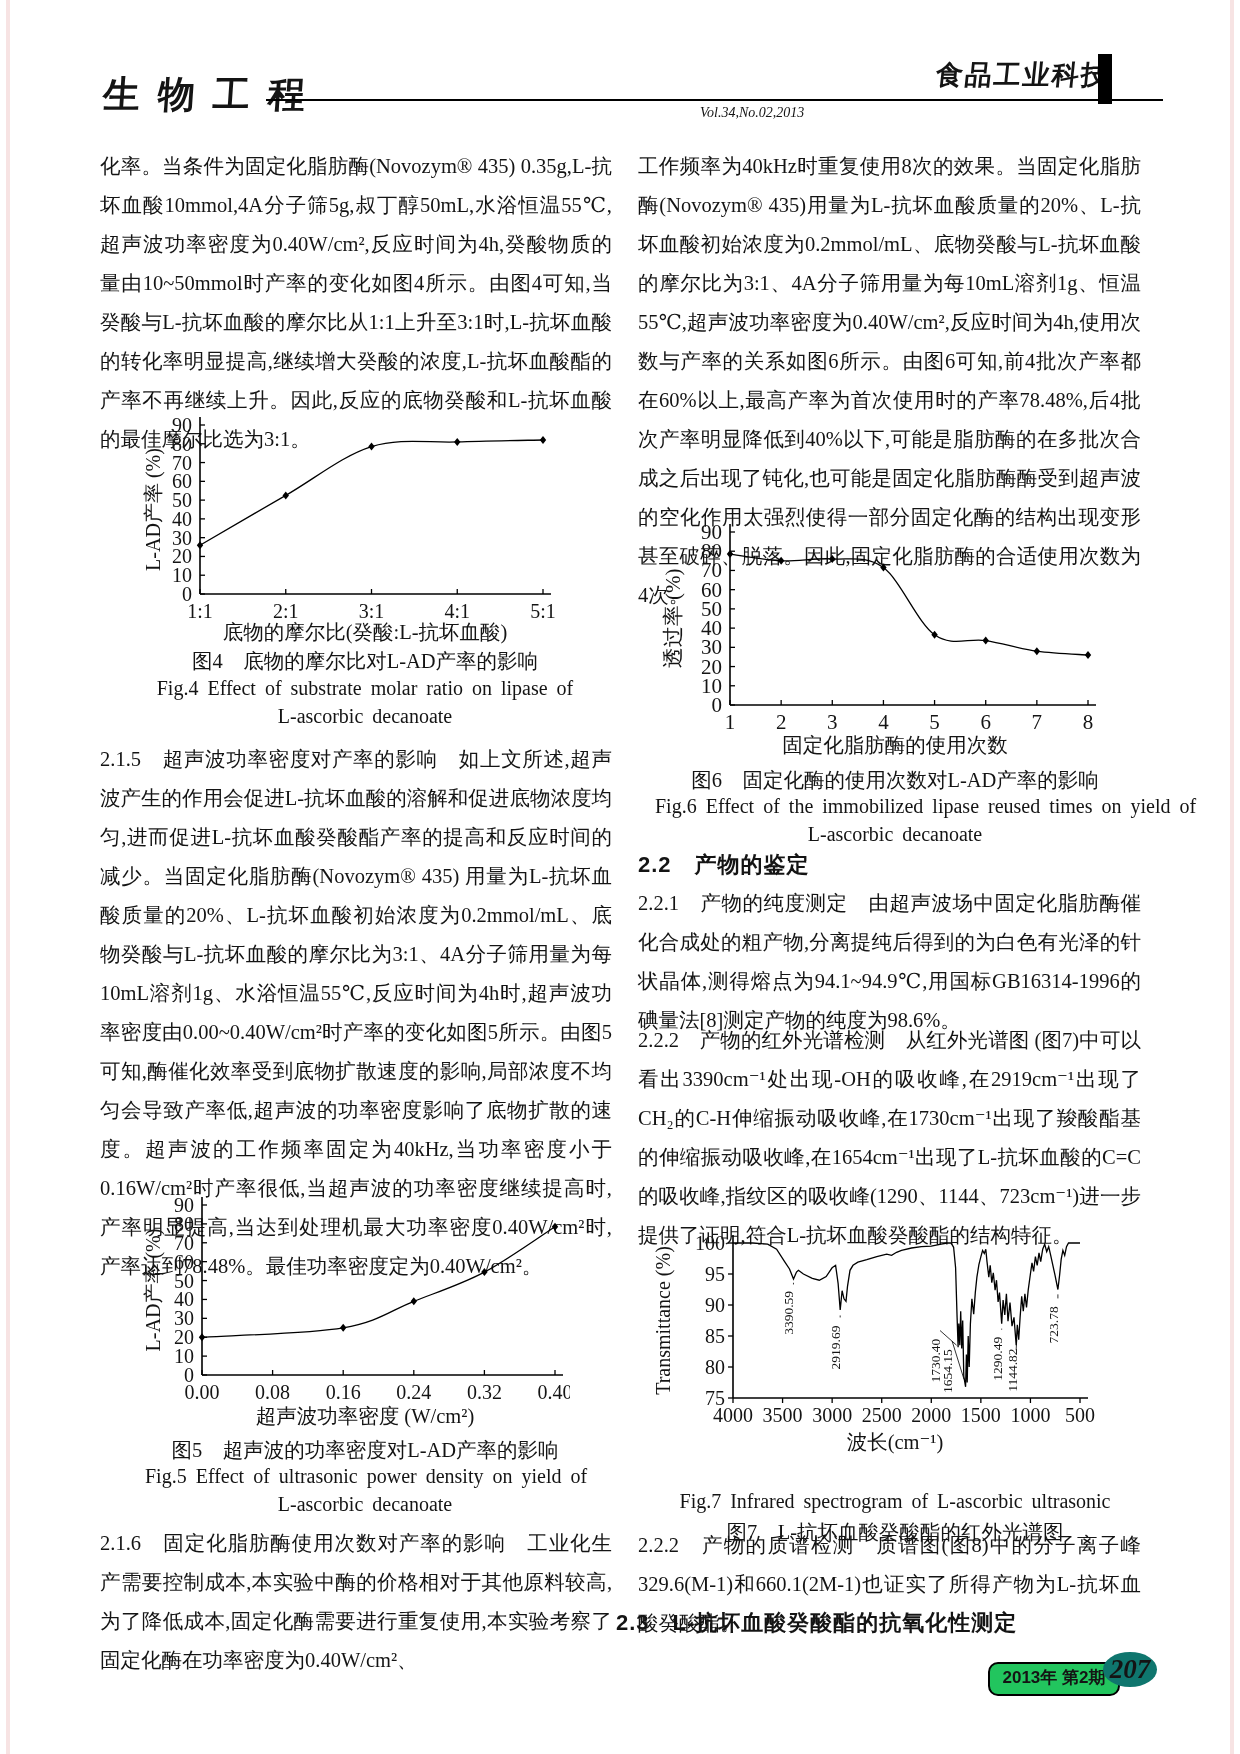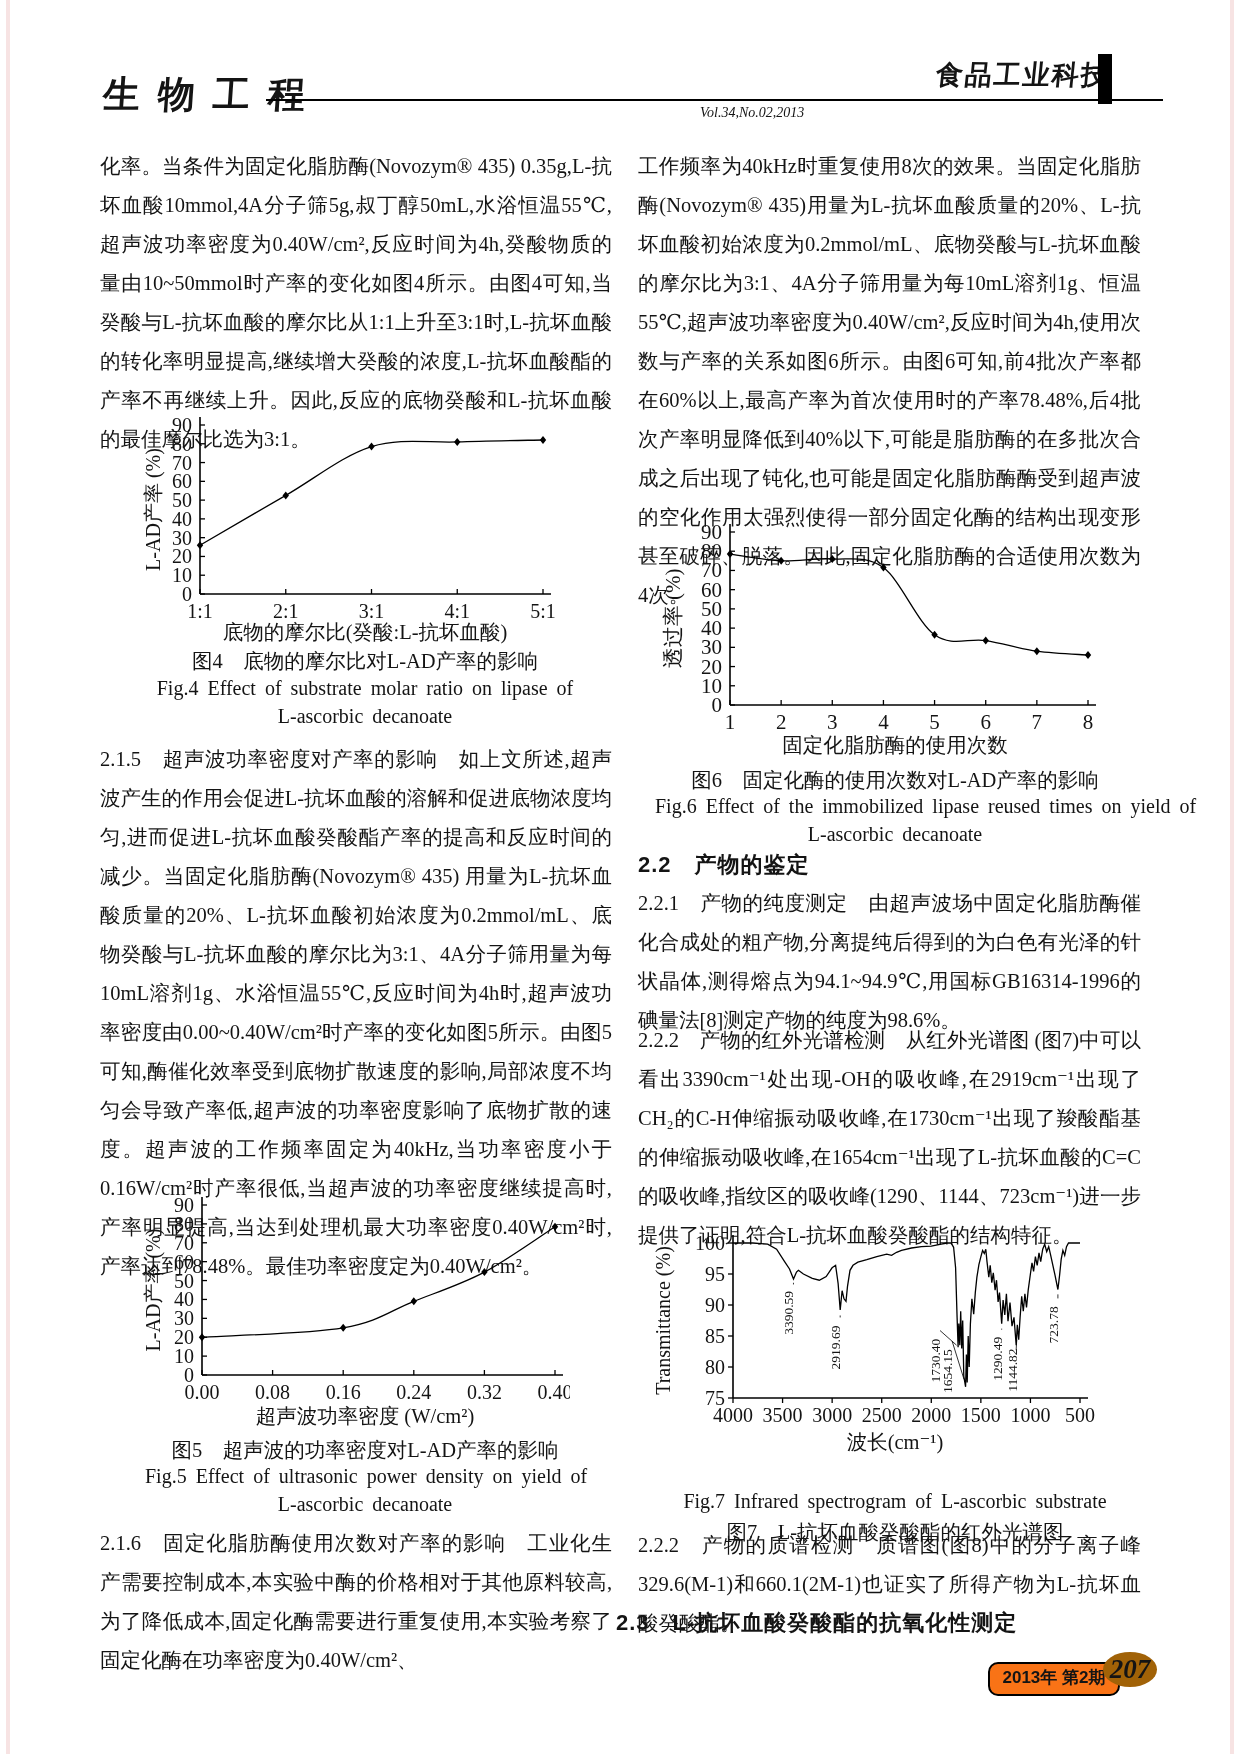--- a/index.html
+++ b/index.html
@@ -49,22 +49,22 @@
   .f6-cn{left:675px;top:766px;width:440px;}
   .f6-en1{left:655px;top:795px;width:480px;}
   .f6-en2{left:675px;top:823px;width:440px;}
   .f7-xlabel{left:675px;top:1428px;width:440px;}
   .f7-cn{left:675px;top:1518px;width:440px;}
   .f7-en1{left:675px;top:1490px;width:440px;}
 
   
   .issue-box{position:absolute;left:988px;top:1662px;width:128px;height:30px;border:2px solid #000;
              border-radius:10px;text-align:center;line-height:28px;font-size:17px;font-weight:bold;
-             font-family:"Liberation Sans","DejaVu Sans",sans-serif;background:#f97316;}
-  .page-oval{position:absolute;left:1103px;top:1652px;width:54px;height:35px;background:#a16207;
+             font-family:"Liberation Sans","DejaVu Sans",sans-serif;background:#22c55e;}
+  .page-oval{position:absolute;left:1103px;top:1652px;width:54px;height:35px;background:#0f766e;
              border-radius:50%;text-align:center;line-height:34px;font-size:27px;font-weight:bold;
              font-style:italic;}
 </style>
 </head>
 <body>
 
 <div class="page">
 
   <div class="edge edge-l"></div>
   <div class="edge edge-r"></div>
@@ -279,21 +279,21 @@
         <line x1="297.10571428571427" y1="113.04000000000002" x2="309.0028571428571" y2="151.3" stroke="#000" stroke-width="0.8"></line>
         <text transform="translate(346.6771428571428,152.64000000000001) rotate(-90)" font-size="13.5">1290.49</text>
         <line x1="346.6771428571428" y1="100.64000000000001" x2="346.6771428571428" y2="101.7" stroke="#000" stroke-width="0.8"></line>
         <text transform="translate(361.74685714285715,163.8) rotate(-90)" font-size="13.5">1144.82</text>
         <line x1="361.74685714285715" y1="111.80000000000001" x2="361.152" y2="122.15999999999998" stroke="#000" stroke-width="0.8"></line>
         <text transform="translate(402.8911428571429,115.44000000000003) rotate(-90)" font-size="13.5">723.78</text>
         <line x1="402.8911428571429" y1="70.44000000000003" x2="402.8911428571429" y2="66.35999999999997" stroke="#000" stroke-width="0.8"></line>
       </svg></div>
   <div class="figtext f7-xlabel">波长(cm⁻¹)</div>
   <div class="figtext f7-cn">图7　L-抗坏血酸癸酸酯的红外光谱图</div>
-  <div class="figtext cap-en f7-en1">Fig.7  Infrared spectrogram of L-ascorbic substrate</div>
+  <div class="figtext cap-en f7-en1">Fig.7  Infrared spectrogram of L-ascorbic ultrasonic</div>
 
   <div class="body-text p-r222b">2.2.2　产物的质谱检测　质谱图(图8)中的分子离子峰329.6(M-1)和660.1(2M-1)也证实了所得产物为L-抗坏血酸癸酸酯。</div>
   <div class="h-sec h-23">2.3　L-抗坏血酸癸酸酯的抗氧化性测定</div>
 
   <div class="issue-box">2013年 第2期</div>
   <div class="page-oval">207</div>
 
 </div>
 
 </body></html>

